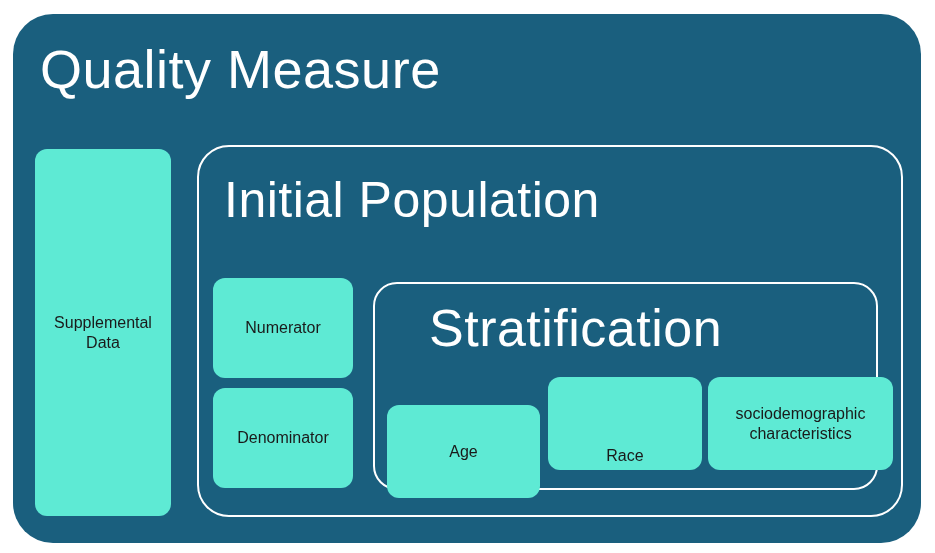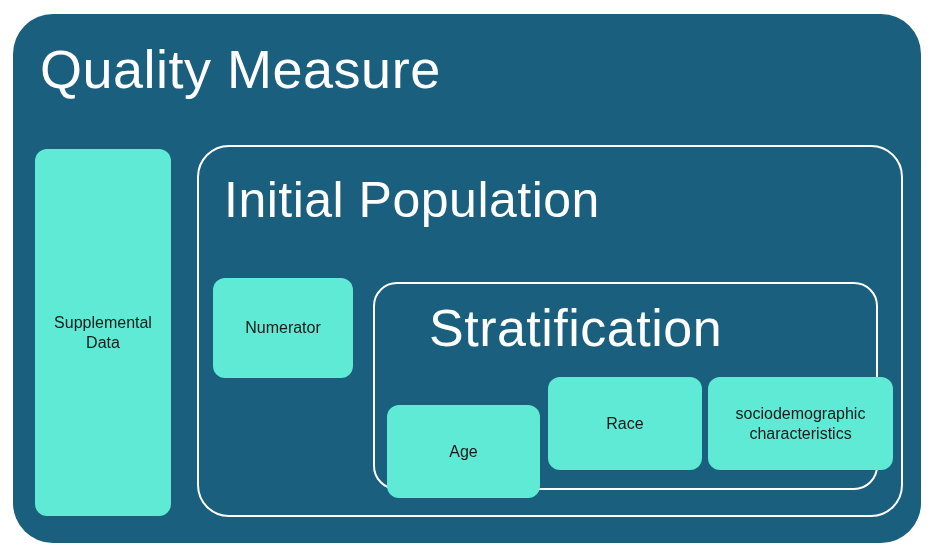--- a/index.html
+++ b/index.html
@@ -107,20 +107,21 @@
     top: 93px;
     width: 153px;
     height: 93px;
     margin-top: 28px;
   }
   .race-box {
     left: 173px;
     top: 93px;
     width: 154px;
     height: 93px;
+    align-items: flex-end;
   }
   .socio-box {
     left: 333px;
     top: 93px;
     width: 185px;
     height: 93px;
   }
 </style>
 </head>
 <body>
@@ -136,20 +137,23 @@
     </div>
 
     <div class="outlined initial-population-box">
 
       <div class="title-xl ip-title">Initial Population</div>
 
       <div class="panel numerator-box">
         <span>Numerator</span>
       </div>
 
+      <div class="panel denominator-box">
+        <span>Denominator</span>
+      </div>
 
       <div class="outlined stratification-box">
 
         <div class="title-xl strat-title">Stratification</div>
 
         <div class="panel age-box">
           <span>Age</span>
         </div>
 
         <div class="panel race-box">

